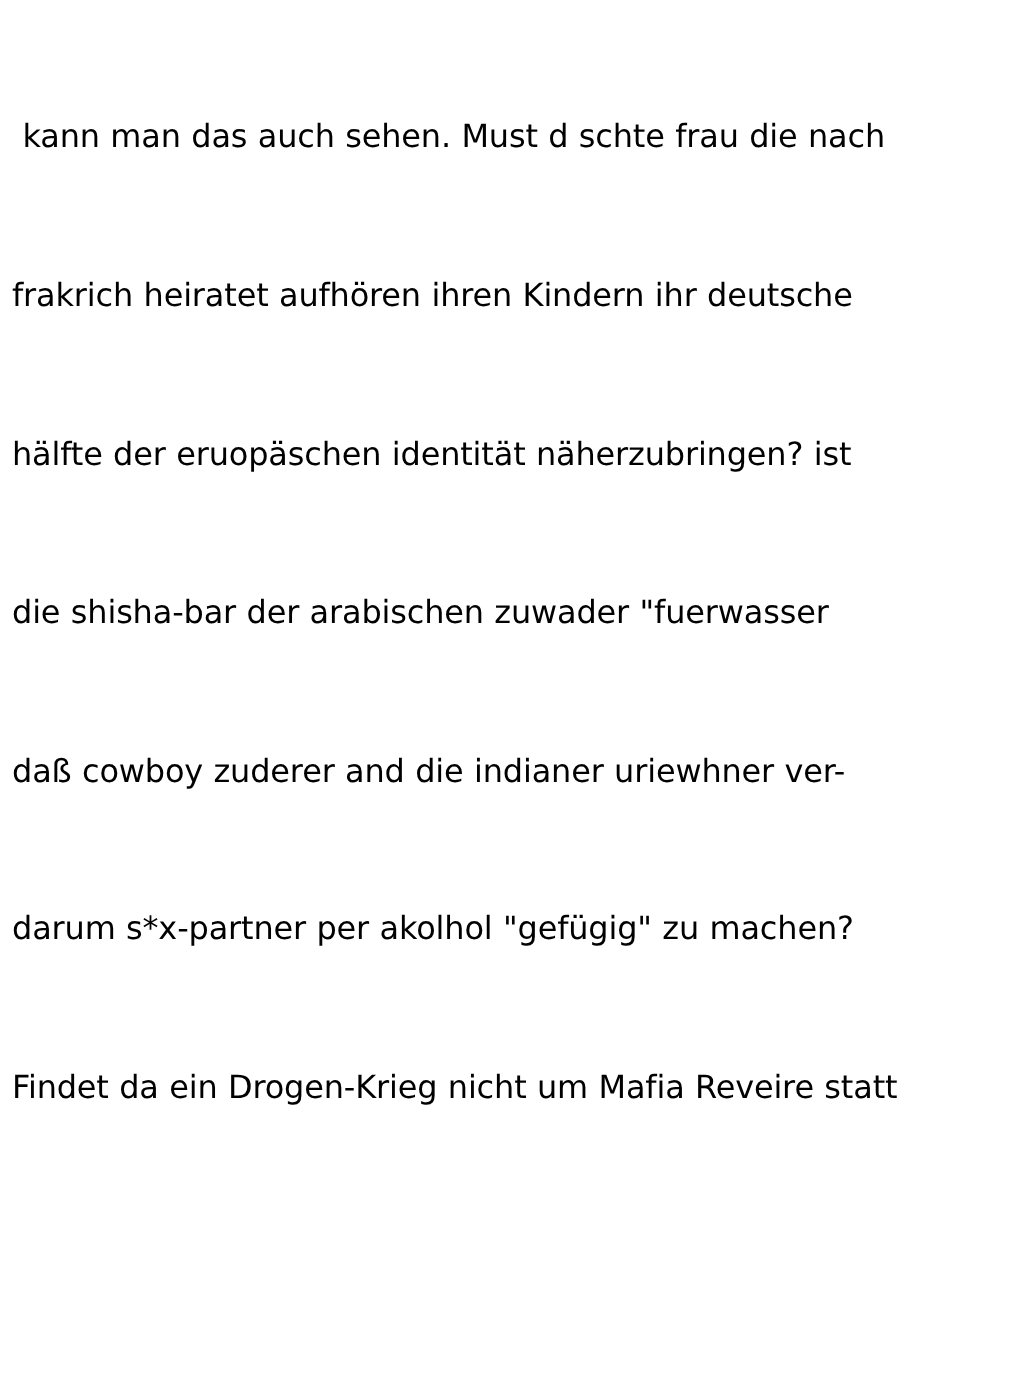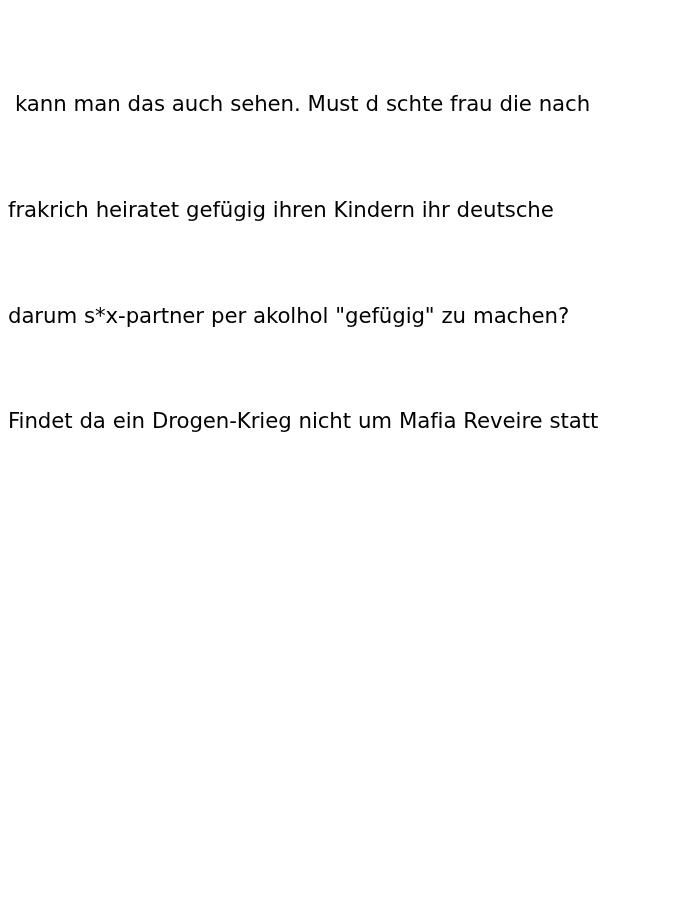--- a/index.html
+++ b/index.html
@@ -12,21 +12,21 @@
     height: 920px;
     overflow: hidden;
     font-family: "DejaVu Sans", sans-serif;
   }
   #page {
     width: 684px;
     height: 916px;
     position: relative;
     background: #ffffff;
     box-sizing: border-box;
-    padding: 16px 6px 0 8px;
+    padding: 4px 6px 0 8px;
   }
   .text-body {
     color: #000000;
     font-family: "DejaVu Sans", sans-serif;
     font-size: 21.3px;
     line-height: 35.2px;
     letter-spacing: -0.1px;
     word-spacing: 0.3px;
     white-space: pre-wrap;
   }
@@ -34,21 +34,24 @@
     display: block;
     white-space: pre;
   }
 </style>
 </head>
 <body>
 
 <div id="page">
   <div class="text-body">
     <span class="line"> kann man das auch sehen. Must d schte frau die nach</span>
-    <span class="line">frakrich heiratet gefügig ihren Kindern ihr deutsche</span>
+    <span class="line">frakrich heiratet aufhören ihren Kindern ihr deutsche</span>
+    <span class="line">hälfte der eruopäschen identität näherzubringen? ist</span>
+    <span class="line">die shisha-bar der arabischen zuwader "fuerwasser</span>
+    <span class="line">daß cowboy zuderer and die indianer uriewhner ver-</span>
     <span class="line">darum s*x-partner per akolhol "gefügig" zu machen?</span>
     <span class="line">Findet da ein Drogen-Krieg nicht um Mafia Reveire statt</span>
     
     
     
     
     
     
     
     

